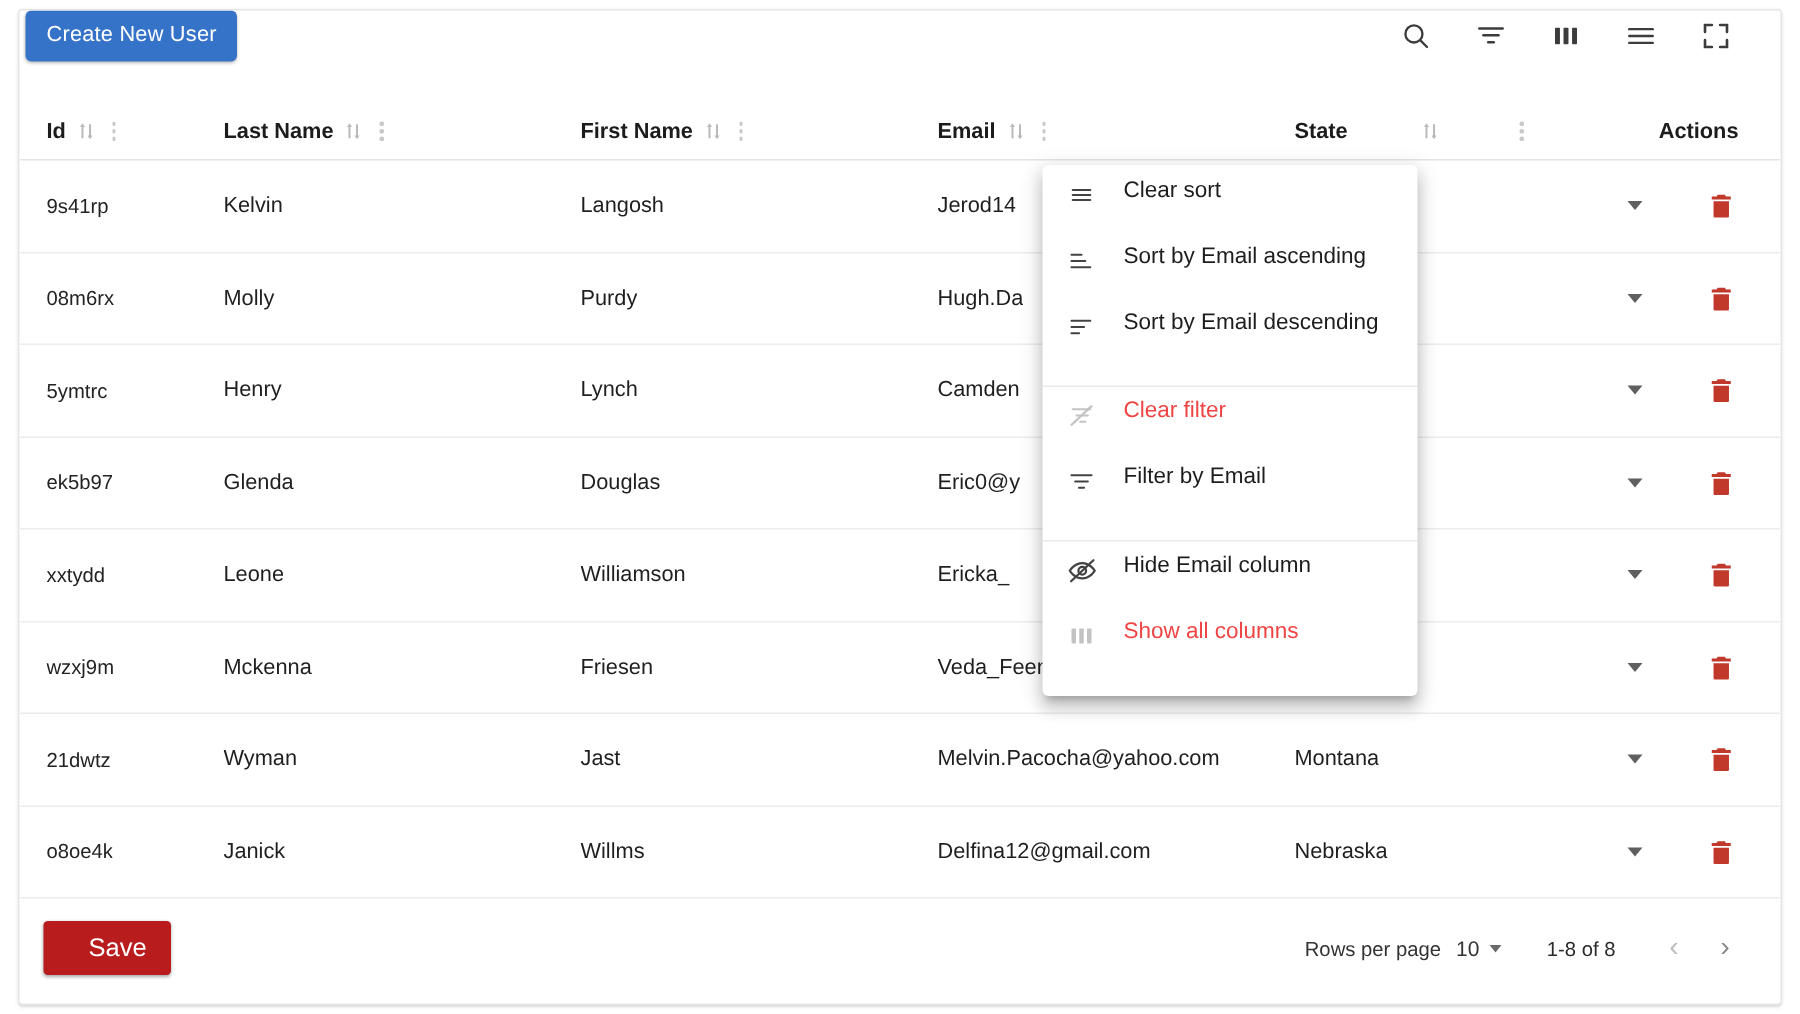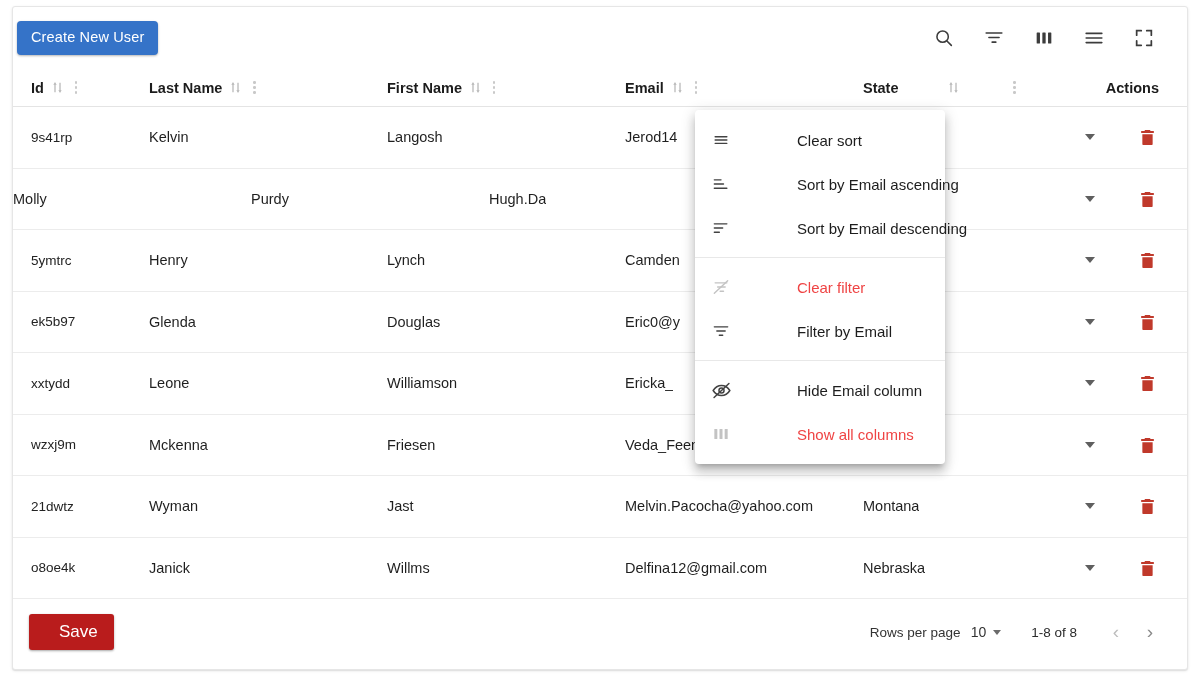--- a/index.html
+++ b/index.html
@@ -25,21 +25,21 @@
     border-radius: 3px;
     box-shadow: 0 1px 3px rgba(0,0,0,0.10), 0 1px 1px rgba(0,0,0,0.06);
     overflow: hidden;
   }
 
   
   .toolbar {
     position: relative;
     height: 62px;
     display: flex;
-    align-items: center;
+    align-items: flex-start;
     padding: 0 22px 0 4px;
   }
   .create-btn {
     margin-left: 0px;
     background: #3573c8;
     color: #fff;
     border: none;
     border-radius: 4px;
     font-size: 14.5px;
     font-family: "Liberation Sans", sans-serif;
@@ -187,28 +187,26 @@
     background: #fff;
     border-radius: 4px;
     box-shadow: 0 5px 5px -3px rgba(0,0,0,0.20),
                 0 8px 10px 1px rgba(0,0,0,0.14),
                 0 3px 14px 2px rgba(0,0,0,0.12);
     padding: 8px 0 8px 0;
     z-index: 50;
   }
   .ctx-item {
     display: flex;
-    align-items: center;
     height: 44px;
     padding: 0 16px 0 14px;
     font-size: 15px;
     color: #1d1d1d;
     cursor: pointer;
     white-space: nowrap;
-    gap: 48px;
   }
   .ctx-item.disabled { color: #ef4444; cursor: default; }
   .ctx-ico {
     width: 24px; height: 24px;
     margin-right: 16px;
     display: flex; align-items: center; justify-content: center;
     color: #424242; flex: 0 0 24px;
   }
   .ctx-item.disabled .ctx-ico { color: #c3c3c3; }
   .ctx-sep { height: 1px; background: #e8e8e8; margin: 7px 0; }
@@ -368,20 +366,23 @@
             </div>
           <div class="trash-btn">
             <svg width="19" height="22" viewBox="0 0 24 24" fill="#c0392b">
                 <path d="M9 3h6l1 1.5h4V7H4V4.5h4zM5.5 8.5h13V21a1 1 0 0 1-1 1h-11a1 1 0 0 1-1-1z"></path>
               </svg>
           </div>
         </div>
       </div>
 
       <div class="trow">
+        <div class="td col-id">
+            <span class="cell-text">08m6rx</span>
+          </div>
         <div class="td col-first">
             <span class="cell-text">Molly</span>
           </div>
         <div class="td col-last">
             <span class="cell-text">Purdy</span>
           </div>
         <div class="td col-email">
             <span class="cell-text">Hugh.Da</span>
           </div>
         <div class="td col-state">

